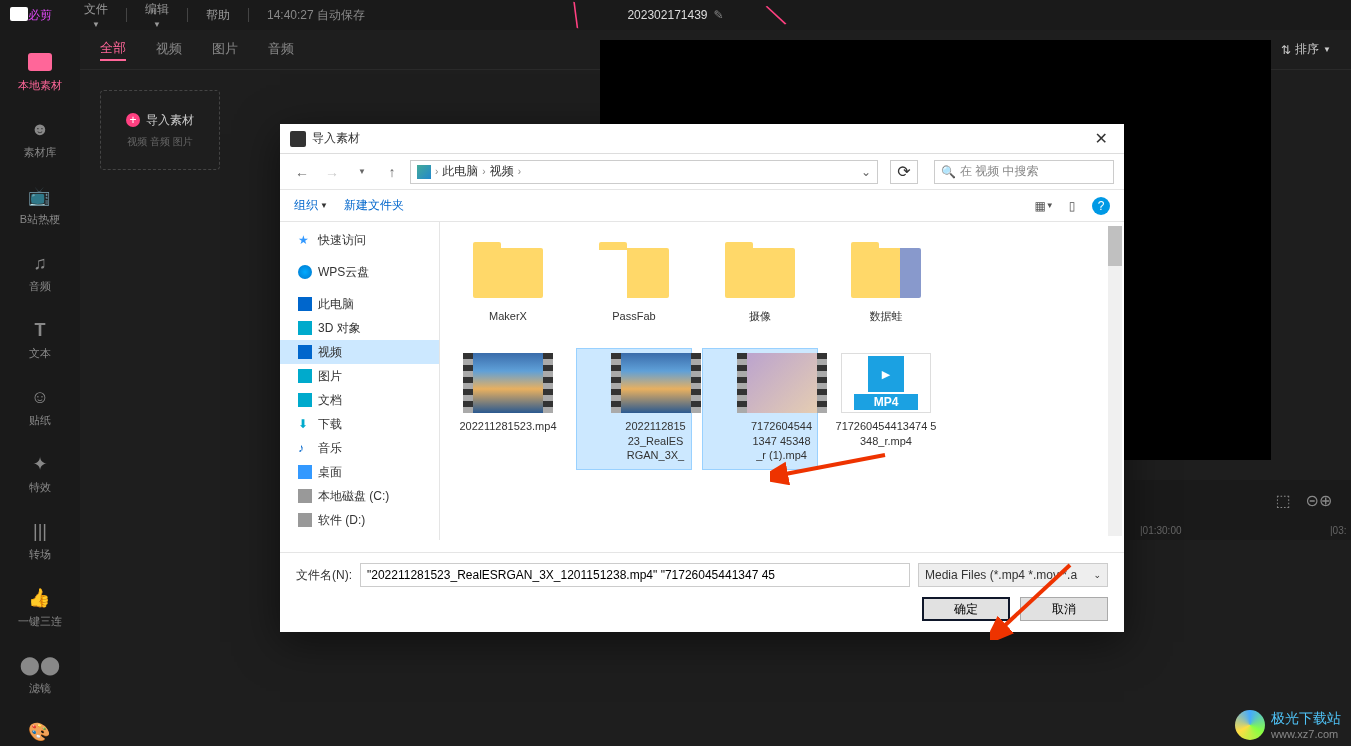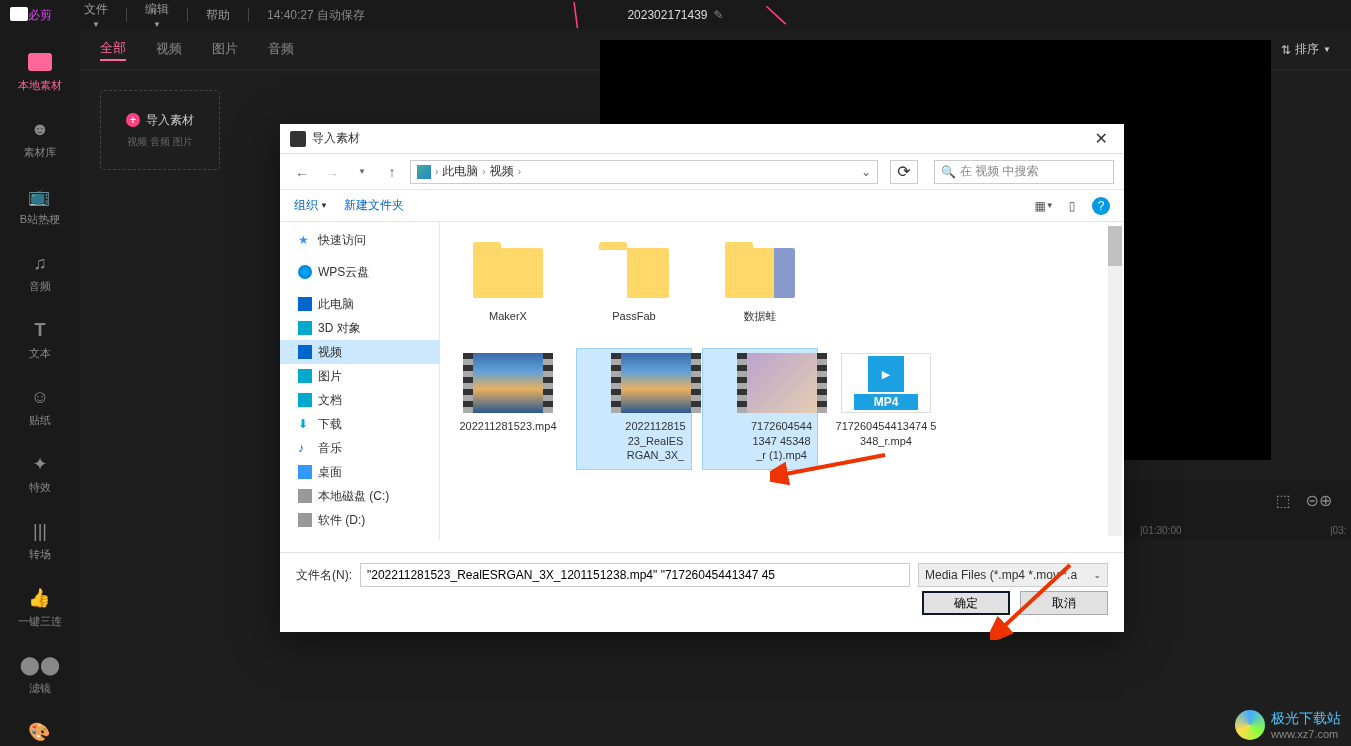--- a/index.html
+++ b/index.html
@@ -96,21 +96,21 @@
 .video-th { background: linear-gradient(180deg,#3a6caa 0%, #5fa0d8 30%, #e8b060 60%, #2a5990 100%); position: relative; }
 .video-th::before, .video-th::after { content:''; position:absolute; top:0; bottom:0; width:10px; background: repeating-linear-gradient(#333 0 6px, #aaa 6px 12px); }
 .video-th::before { left:0; }
 .video-th::after { right:0; }
 .video-th2 { background: linear-gradient(135deg,#b8a0d0,#e8d0b0); }
 .mp4-icon { background: #fff; display:flex; flex-direction:column; align-items:center; justify-content:center; border:1px solid #ddd; }
 .mp4-play { width: 36px; height: 36px; background: #1ba1e2; display:flex; align-items:center; justify-content:center; }
 .mp4-label { background:#1ba1e2; color:#fff; padding:1px 20px; font-size:12px; font-weight:bold; margin-top:2px; }
 .file-name { word-break: break-all; line-height: 1.3; max-height: 46px; overflow: hidden; }
 
-.dialog-footer { height: 80px; border-top: 1px solid #e5e5e5; padding: 10px 16px; display: flex; flex-direction: column; gap: 4px; font-size: 12px; margin-top: 12px; }
+.dialog-footer { height: 80px; border-top: 1px solid #e5e5e5; padding: 10px 16px; display: flex; flex-direction: column; gap: 10px; font-size: 12px; margin-top: 12px; }
 .footer-row { display: flex; align-items: center; gap: 8px; }
 .footer-label { white-space: nowrap; }
 .fn-input { flex: 1; height: 24px; border: 1px solid #ccc; padding: 0 6px; font-size: 12px; }
 .ft-select { width: 190px; height: 24px; border: 1px solid #ccc; background: #eee; padding: 0 6px; display: flex; align-items: center; justify-content: space-between; cursor: pointer; }
 .footer-buttons { display: flex; justify-content: flex-end; gap: 10px; }
 .btn { width: 88px; height: 24px; border: 1px solid #aaa; background: #e1e1e1; cursor: pointer; font-size: 12px; }
 .btn.primary { border: 2px solid #0f172a; }
 
 
 .arrow { position: absolute; z-index: 100; pointer-events: none; }
@@ -341,20 +341,26 @@
           <div class="file-thumb">
             <div class="folder-th"></div>
           </div>
           <div class="file-name">MakerX</div>
         </div>
       <div class="file-item">
           <div class="file-thumb">
             <div class="folder-th" style="background:linear-gradient(90deg,#fff 40%,#ffd869 40%)"></div>
           </div>
           <div class="file-name">PassFab</div>
+        </div>
+      <div class="file-item">
+          <div class="file-thumb">
+            <div class="folder-th"></div>
+          </div>
+          <div class="file-name">摄像</div>
         </div>
       <div class="file-item">
           <div class="file-thumb">
             <div class="folder-th" style="background:linear-gradient(90deg,#ffd869 70%,#89c 70%)"></div>
           </div>
           <div class="file-name">数据蛙</div>
         </div>
       <div style="width:100%;height:0"></div>
       <div class="file-item">
           <div class="file-thumb video-th"></div>

